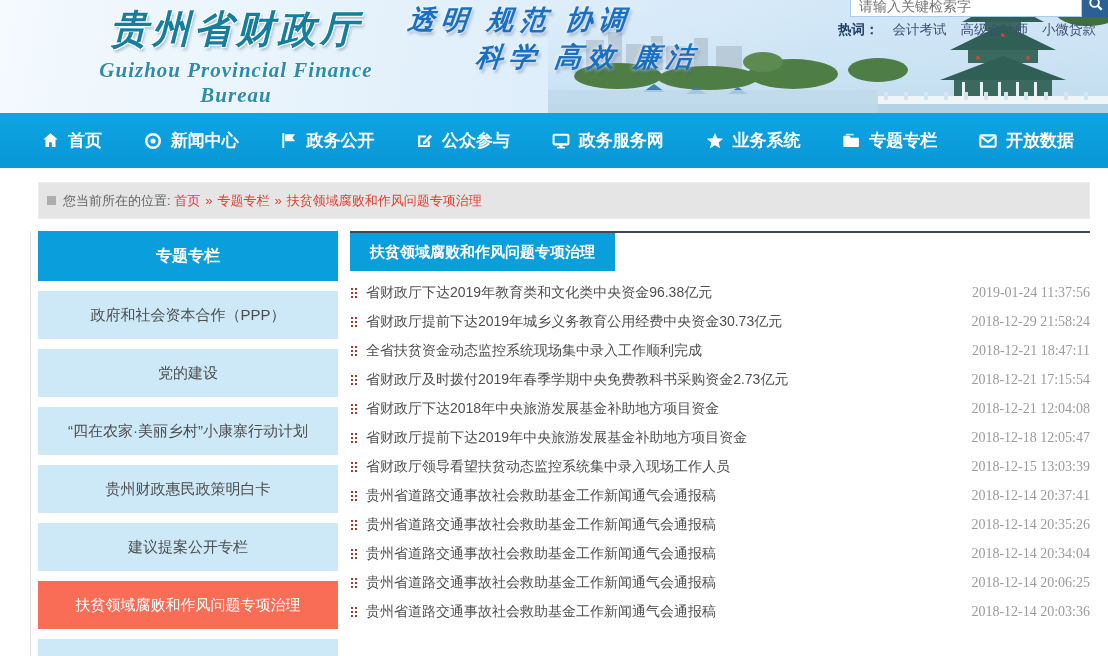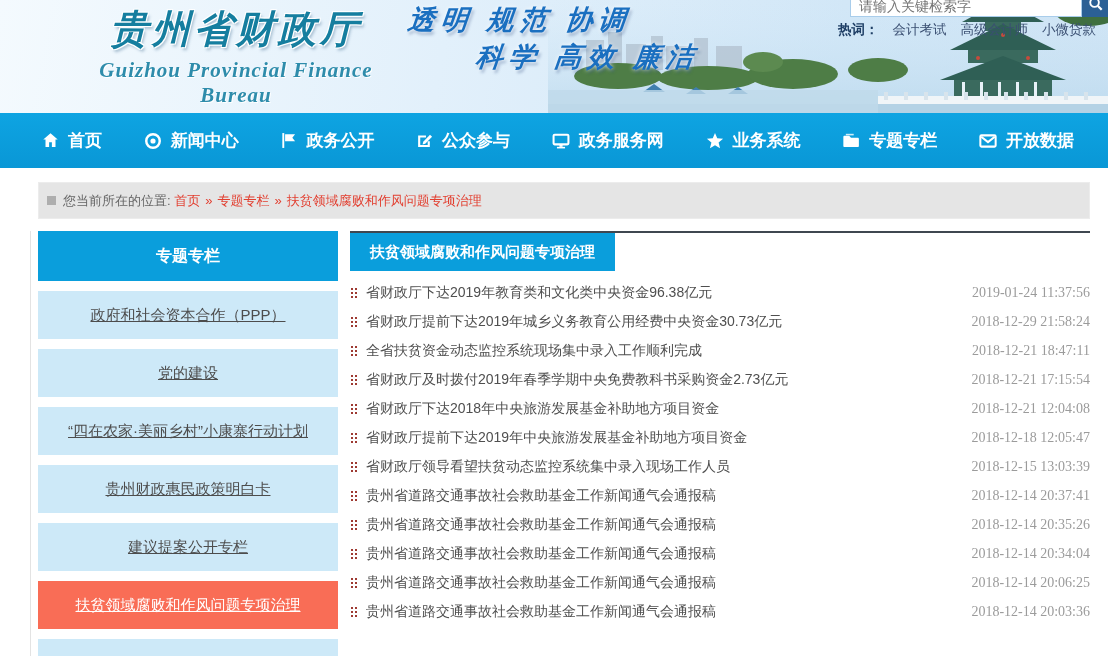--- a/index.html
+++ b/index.html
@@ -47,21 +47,21 @@
 
   
   .content { display:flex; margin:12px 18px 0 38px; gap:12px; position:relative; }
   .edge-line { position:absolute; left:-8px; top:0; bottom:-20px; width:1px; background:#e3e3e3; }
 
   .sidebar { width:300px; flex-shrink:0; }
   .sb-header { height:50px; background:#0a9edc; color:#fff; font-size:16px; font-weight:bold;
                display:flex; align-items:center; justify-content:center; }
   .sb-item { margin-top:10px; height:48px; background:#cde9f8; color:#4d4d4d; font-size:15px;
              display:flex; align-items:center; justify-content:center; text-align:center;
-             cursor:pointer; padding:0 6px;text-decoration:underline; }
+             cursor:pointer; padding:0 6px; }
   .sb-item.active { background:#f96d56; color:#fff; }
 
   .main { flex:1; border-top:2px solid #3f4750; min-width:0; }
   .section-tab { display:inline-block; background:#0a9edc; color:#fff; font-size:15px; font-weight:bold;
                  height:38px; line-height:38px; padding:0 20px; }
   .article-list { margin-top:7px; }
   .row { display:flex; align-items:center; height:29px; font-size:14px;justify-content:flex-end; }
   .dots { width:6px; height:10px; margin:0 9px 0 1px; flex-shrink:0; position:relative; }
   .dots::before { content:""; position:absolute; left:0; top:0; width:2px; height:2px; background:#9e3a32;
                   box-shadow:4px 0 #9e3a32,0 4px #9e3a32,4px 4px #9e3a32,0 8px #9e3a32,4px 8px #9e3a32; }

